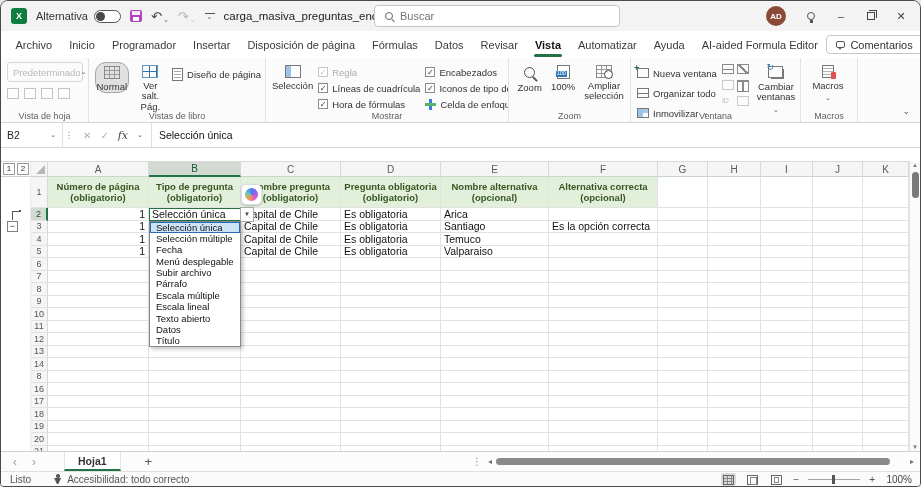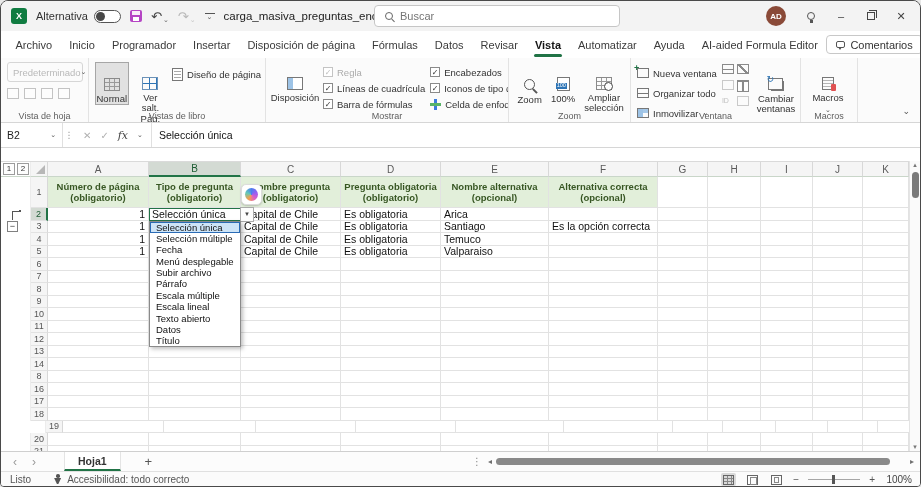--- a/index.html
+++ b/index.html
@@ -53,22 +53,22 @@
   .bubble { width:9px; height:7px; border:1.2px solid #555; border-radius:2px; position:relative; }
   .bubble::after { content:""; position:absolute; left:1px; bottom:-3px; border-left:2px solid transparent;
                    border-right:2px solid transparent; border-top:3px solid #555; }
 
   
   .ribbon { position:absolute; left:0; top:57px; width:100%; height:65px; background:#fbfbfb;
             border-bottom:1px solid #d6d6d6; display:flex; }
   .rgroup { position:relative; height:100%; border-right:1px solid #e3e3e3; padding:4px 4px 14px 6px;
             display:flex; align-items:flex-start; gap:5px; overflow:hidden; flex:none; }
   .glabel { position:absolute; bottom:1px; left:0; right:0; text-align:center; font-size:9px; color:#5e5e5e; }
-  .bbtn { display:flex; flex-direction:column; align-items:center; padding-top:15px; gap:3px;
-          font-size:9.5px; color:#333; text-align:center; line-height:1.1; border-radius:0; }
+  .bbtn { display:flex; flex-direction:column; align-items:center; padding-top:3px; gap:3px;
+          font-size:9.5px; color:#333; text-align:center; line-height:1.1; border-radius:11px; }
   .bbtn.selected { background:#e1e1e1; border:1px solid #a6a6a6; }
   .sbtn { display:flex; align-items:center; gap:4px; font-size:9.5px; color:#333; height:18px; white-space:nowrap; }
   .cbrow { display:flex; align-items:center; gap:4px; font-size:9.5px; color:#333; height:16px; white-space:nowrap; }
   .cbrow.disabled { color:#ababab; }
   .cb { width:10px; height:10px; border:1px solid #8a8a8a; background:#fff; font-size:8px; line-height:9px;
         text-align:center; color:#333; flex:none; }
   .cbrow.disabled .cb { border-color:#c4c4c4; color:#bdbdbd; }
   .chev { font-size:7px; color:#555; }
   .pddd { width:76px; height:20px; border:1px solid #d6d6d6; border-radius:3px; color:#b9b9b9; font-size:9.5px;
           display:flex; align-items:center; justify-content:space-between; padding:0 5px; background:#fbfbfb; }
@@ -315,34 +315,34 @@
           <span class="pageic"></span>
           <span>Diseño de página</span>
         </div>
       </div>
       <div class="glabel">Vistas de libro</div>
     </div>
 
     <div class="rgroup" style="width:243px;">
       <div class="bbtn" style="width:46px;">
         <span class="navic"></span>
-        <span>Disposición</span>
+        <span>Selección</span>
       </div>
       <div style="display:flex; flex-direction:column; padding-top:2px;">
           <div class="cbrow disabled">
             <span class="cb">✓</span>
             <span>Regla</span>
           </div>
           <div class="cbrow">
             <span class="cb">✓</span>
             <span>Líneas de cuadrícula</span>
           </div>
           <div class="cbrow">
             <span class="cb">✓</span>
-            <span>Barra de fórmulas</span>
+            <span>Hora de fórmulas</span>
           </div>
         </div>
       <div style="display:flex; flex-direction:column; padding-top:2px;">
           <div class="cbrow">
             <span class="cb">✓</span>
             <span>Encabezados</span>
           </div>
           <div class="cbrow">
             <span class="cb">✓</span>
             <span>Iconos de tipo de datos</span>
@@ -738,21 +738,21 @@
           <div class="g-cell" style="width: 100px;"></div>
           <div class="g-cell" style="width: 100px;"></div>
           <div class="g-cell" style="width: 108px;"></div>
           <div class="g-cell" style="width: 109px;"></div>
           <div class="g-cell" style="width: 50px;"></div>
           <div class="g-cell" style="width: 53px;"></div>
           <div class="g-cell" style="width: 52px;"></div>
           <div class="g-cell" style="width: 50px;"></div>
           <div class="g-cell" style="width: 46px;"></div>
         </div>
-        <div class="g-row" style="height: 12.5px; padding-left: 15px;">
+        <div class="g-row" style="height: 12.5px;">
           <div class="g-out"></div>
           <div class="g-rowhdr">19</div>
           <div class="g-cell num" style="width: 101px;"></div>
           <div class="g-cell" style="width: 92px;"></div>
           <div class="g-cell" style="width: 100px;"></div>
           <div class="g-cell" style="width: 100px;"></div>
           <div class="g-cell" style="width: 108px;"></div>
           <div class="g-cell" style="width: 109px;"></div>
           <div class="g-cell" style="width: 50px;"></div>
           <div class="g-cell" style="width: 53px;"></div>

